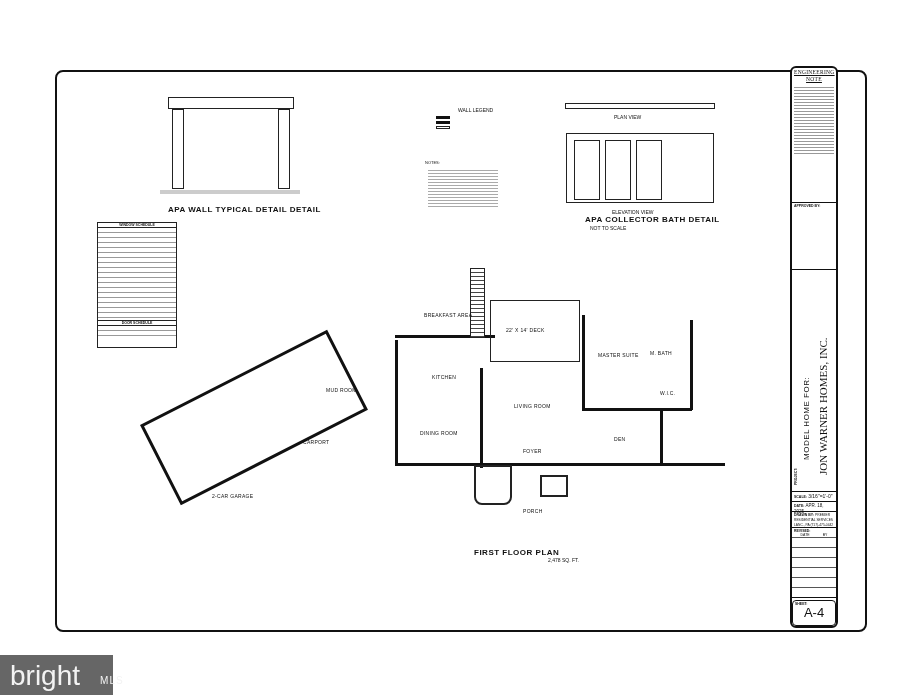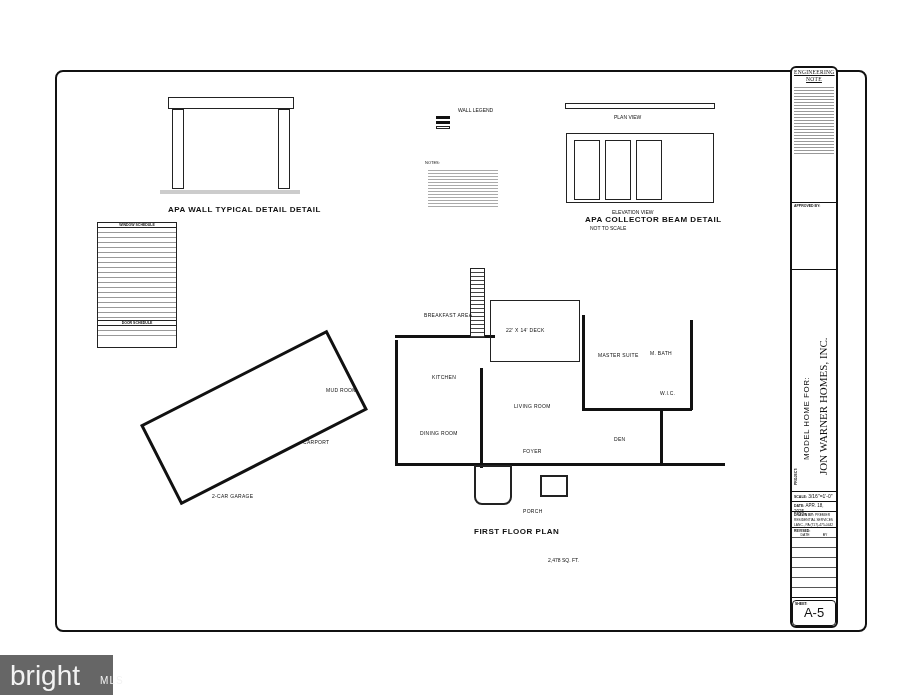--- a/index.html
+++ b/index.html
@@ -45,21 +45,21 @@
 </div>
 
 <div>
   <div class="thin" style="left:565px;top:103px;width:150px;height:6px;"></div>
   <div class="cap-sub" style="left:614px;top:114px;">PLAN VIEW</div>
   <div class="thin" style="left:566px;top:133px;width:148px;height:70px;"></div>
   <div class="thin" style="left:574px;top:140px;width:26px;height:60px;"></div>
   <div class="thin" style="left:605px;top:140px;width:26px;height:60px;"></div>
   <div class="thin" style="left:636px;top:140px;width:26px;height:60px;"></div>
   <div class="cap-sub" style="left:612px;top:209px;">ELEVATION VIEW</div>
-  <div class="caption" style="left:585px;top:215px;font-size:8px;">APA COLLECTOR BEAM DETAIL</div>
+  <div class="caption" style="left:585px;top:215px;font-size:8px;">APA COLLECTOR BATH DETAIL</div>
   <div class="cap-sub" style="left:590px;top:225px;">NOT TO SCALE</div>
 </div>
 
 <div class="sched">
   <div style="text-align:center;font-size:3.5px;font-weight:bold;border-bottom:1px solid #222;">WINDOW SCHEDULE</div>
   <div style="height:92px;background:repeating-linear-gradient(#fff 0 4px,#999 4px 5px);border-bottom:1px solid #222;"></div>
   <div style="text-align:center;font-size:3.5px;font-weight:bold;border-bottom:1px solid #222;">DOOR SCHEDULE</div>
   <div style="height:10px;background:repeating-linear-gradient(#fff 0 4px,#999 4px 5px);"></div>
 </div>
 
@@ -88,21 +88,21 @@
   <div class="room" style="left:650px;top:350px;">M. BATH</div>
   <div class="room" style="left:660px;top:390px;">W.I.C.</div>
   <div class="room" style="left:432px;top:374px;">KITCHEN</div>
   <div class="room" style="left:326px;top:387px;">MUD ROOM</div>
   <div class="room" style="left:514px;top:403px;">LIVING ROOM</div>
   <div class="room" style="left:420px;top:430px;">DINING ROOM</div>
   <div class="room" style="left:614px;top:436px;">DEN</div>
   <div class="room" style="left:523px;top:448px;">FOYER</div>
   <div class="room" style="left:523px;top:508px;">PORCH</div>
 
-  <div class="caption" style="left:474px;top:527px;font-size:8px;">FIRST FLOOR PLAN</div>
+  <div class="caption" style="left:474px;top:548px;font-size:8px;">FIRST FLOOR PLAN</div>
   <div class="cap-sub" style="left:548px;top:557px;">2,478 SQ. FT.</div>
 </div>
 
 <div class="titleblock">
   <div class="tb-sec" style="top:0;height:135px;">
     <div class="tb-head">ENGINEERING NOTE</div>
     <div style="margin-top:3px;height:70px;background:repeating-linear-gradient(#fff 0 2px,#999 2px 3px);"></div>
   </div>
   <div class="tb-sec" style="top:135px;height:67px;">
     <span class="tb-small">APPROVED BY:</span>
@@ -126,21 +126,21 @@
   </div>
   <div class="tb-sec" style="top:460px;height:70px;background:repeating-linear-gradient(#fff 0 9px,#555 9px 10px);">
     <div class="tb-small">REVISED:</div>
     <div style="display:flex;justify-content:space-around;font-size:3.5px;">
       <span>DATE</span>
       <span>BY</span>
     </div>
   </div>
   <div class="tb-sec" style="top:532px;height:26px;border:1px solid #111;border-radius:4px;border-bottom:1px solid #111;">
     <div class="tb-small">SHEET:</div>
-    <div style="font-size:13px;text-align:center;line-height:14px;">A-5</div>
+    <div style="font-size:13px;text-align:center;line-height:14px;">A-4</div>
   </div>
 </div>
 
 <div class="logo">
   <span class="b">bright</span>
     <span class="dot"></span>
   <span class="m">MLS</span>
 </div>
 
 </body></html>

